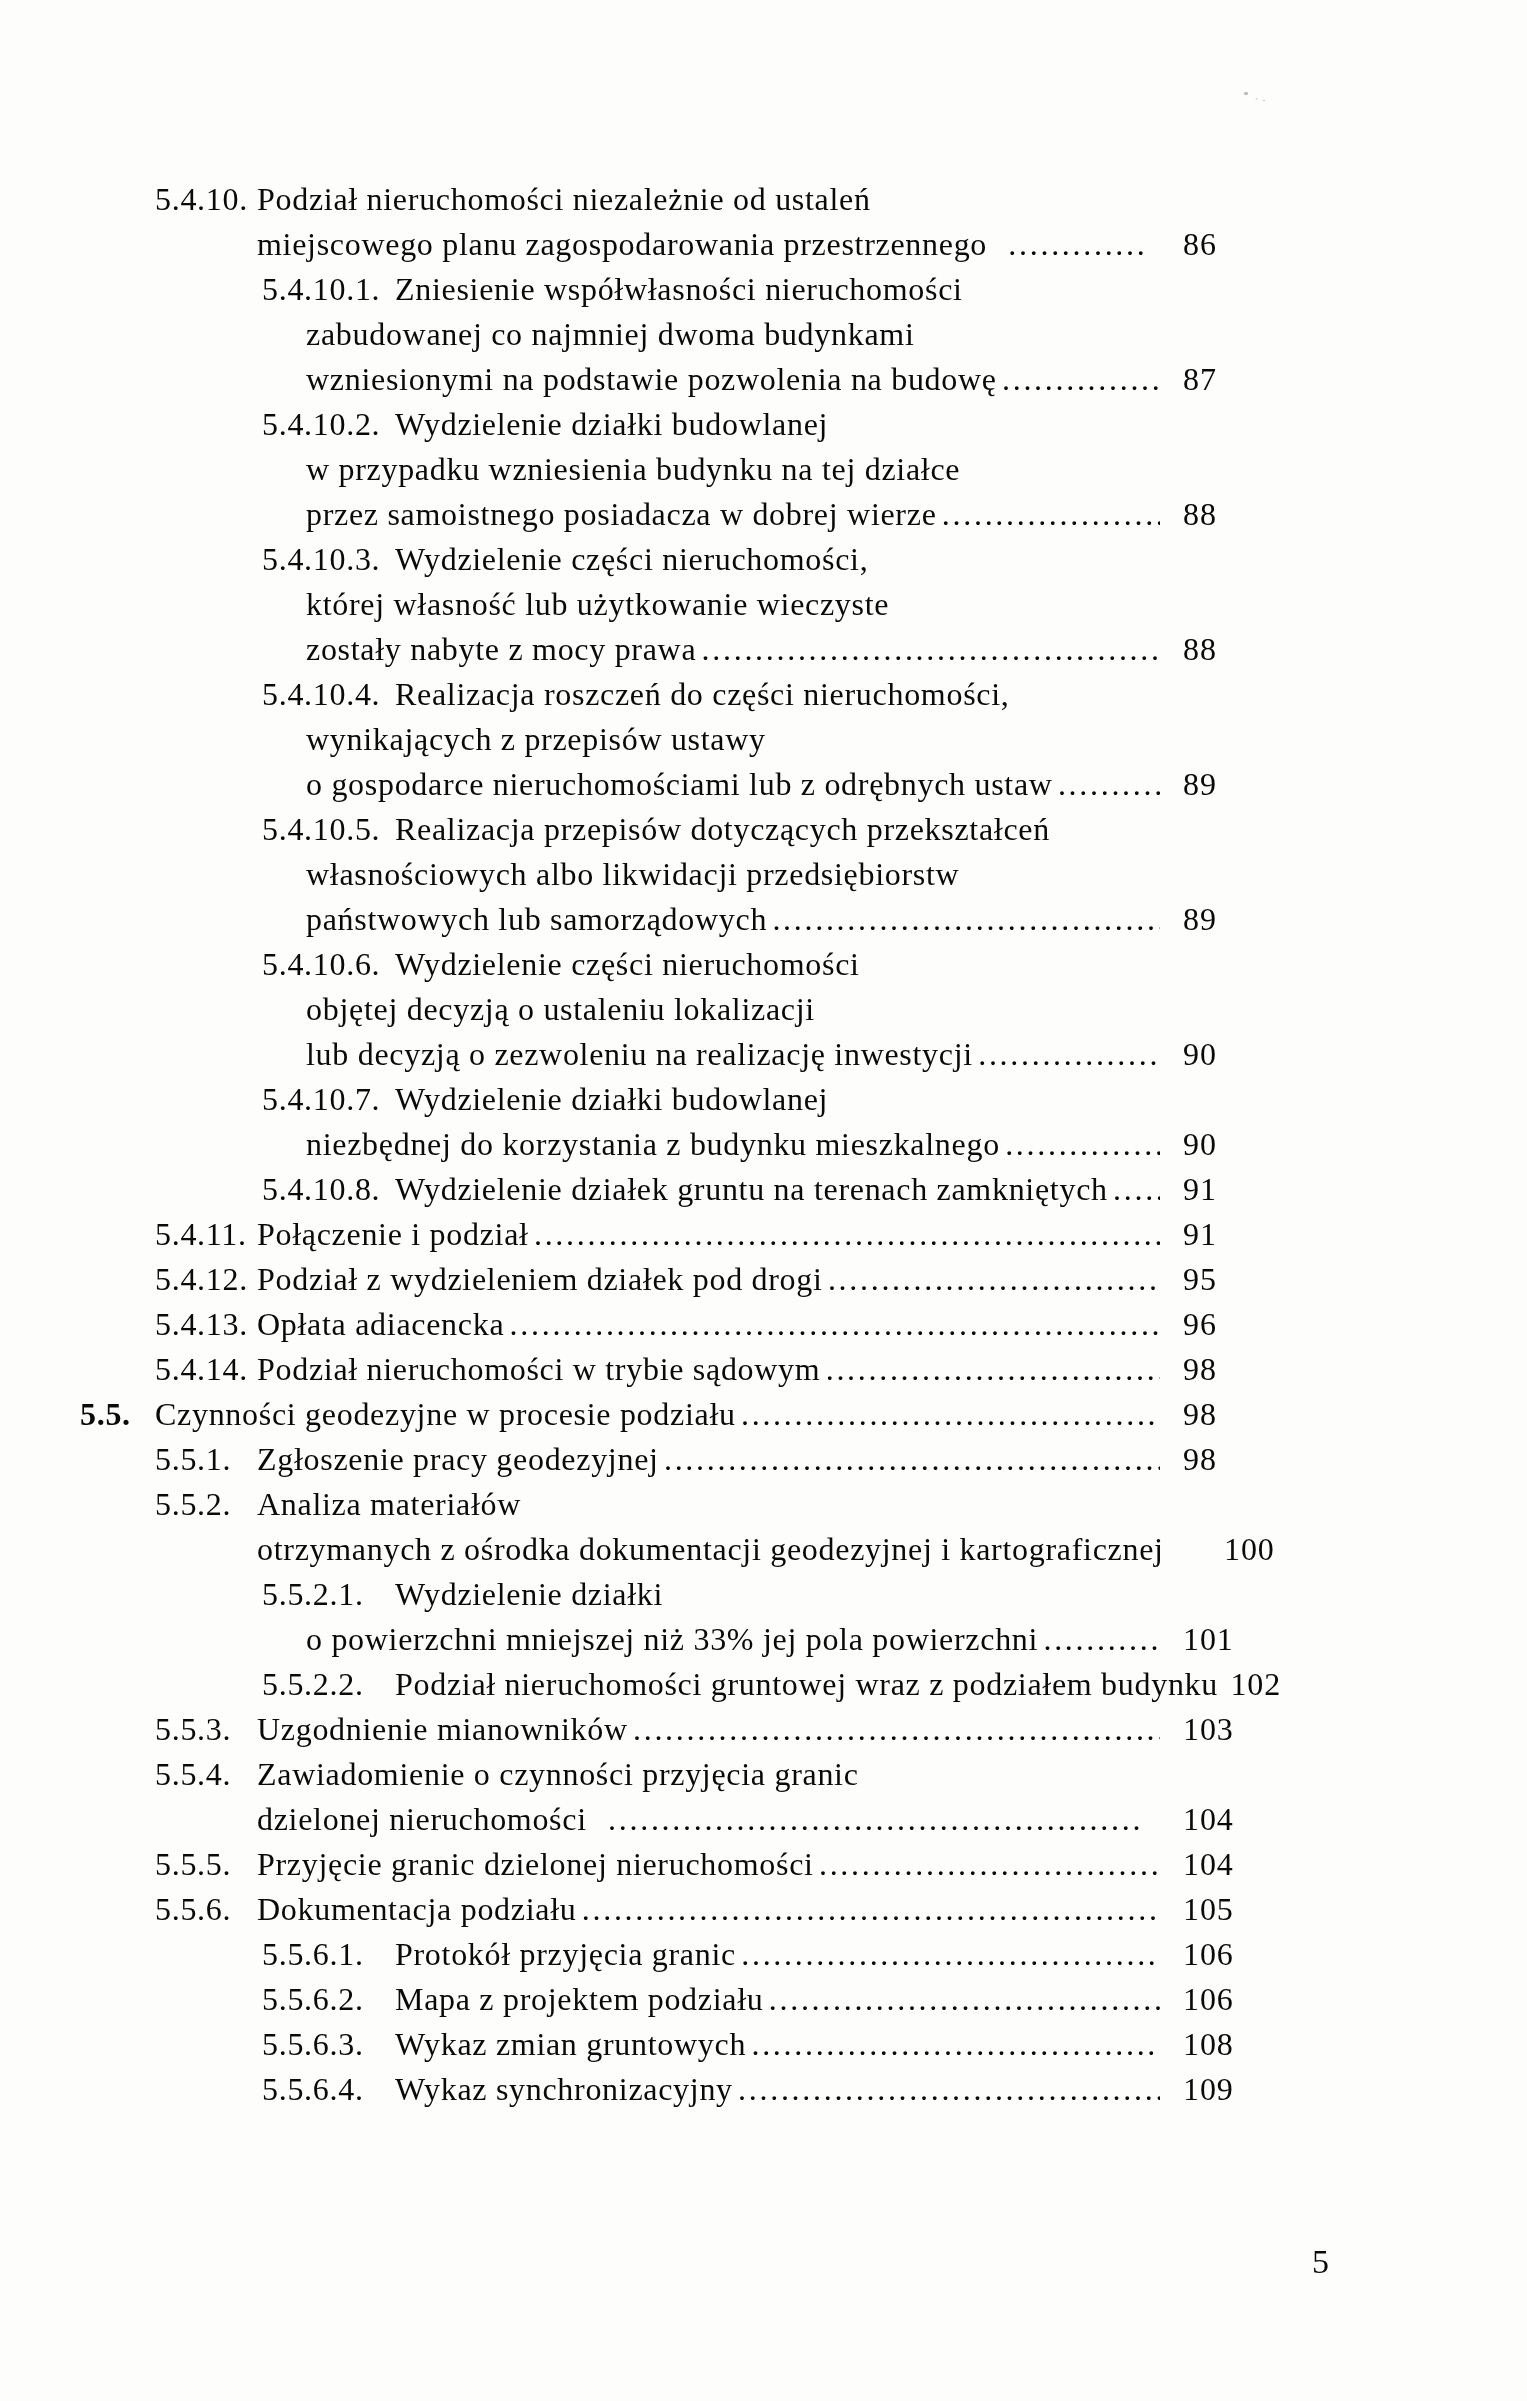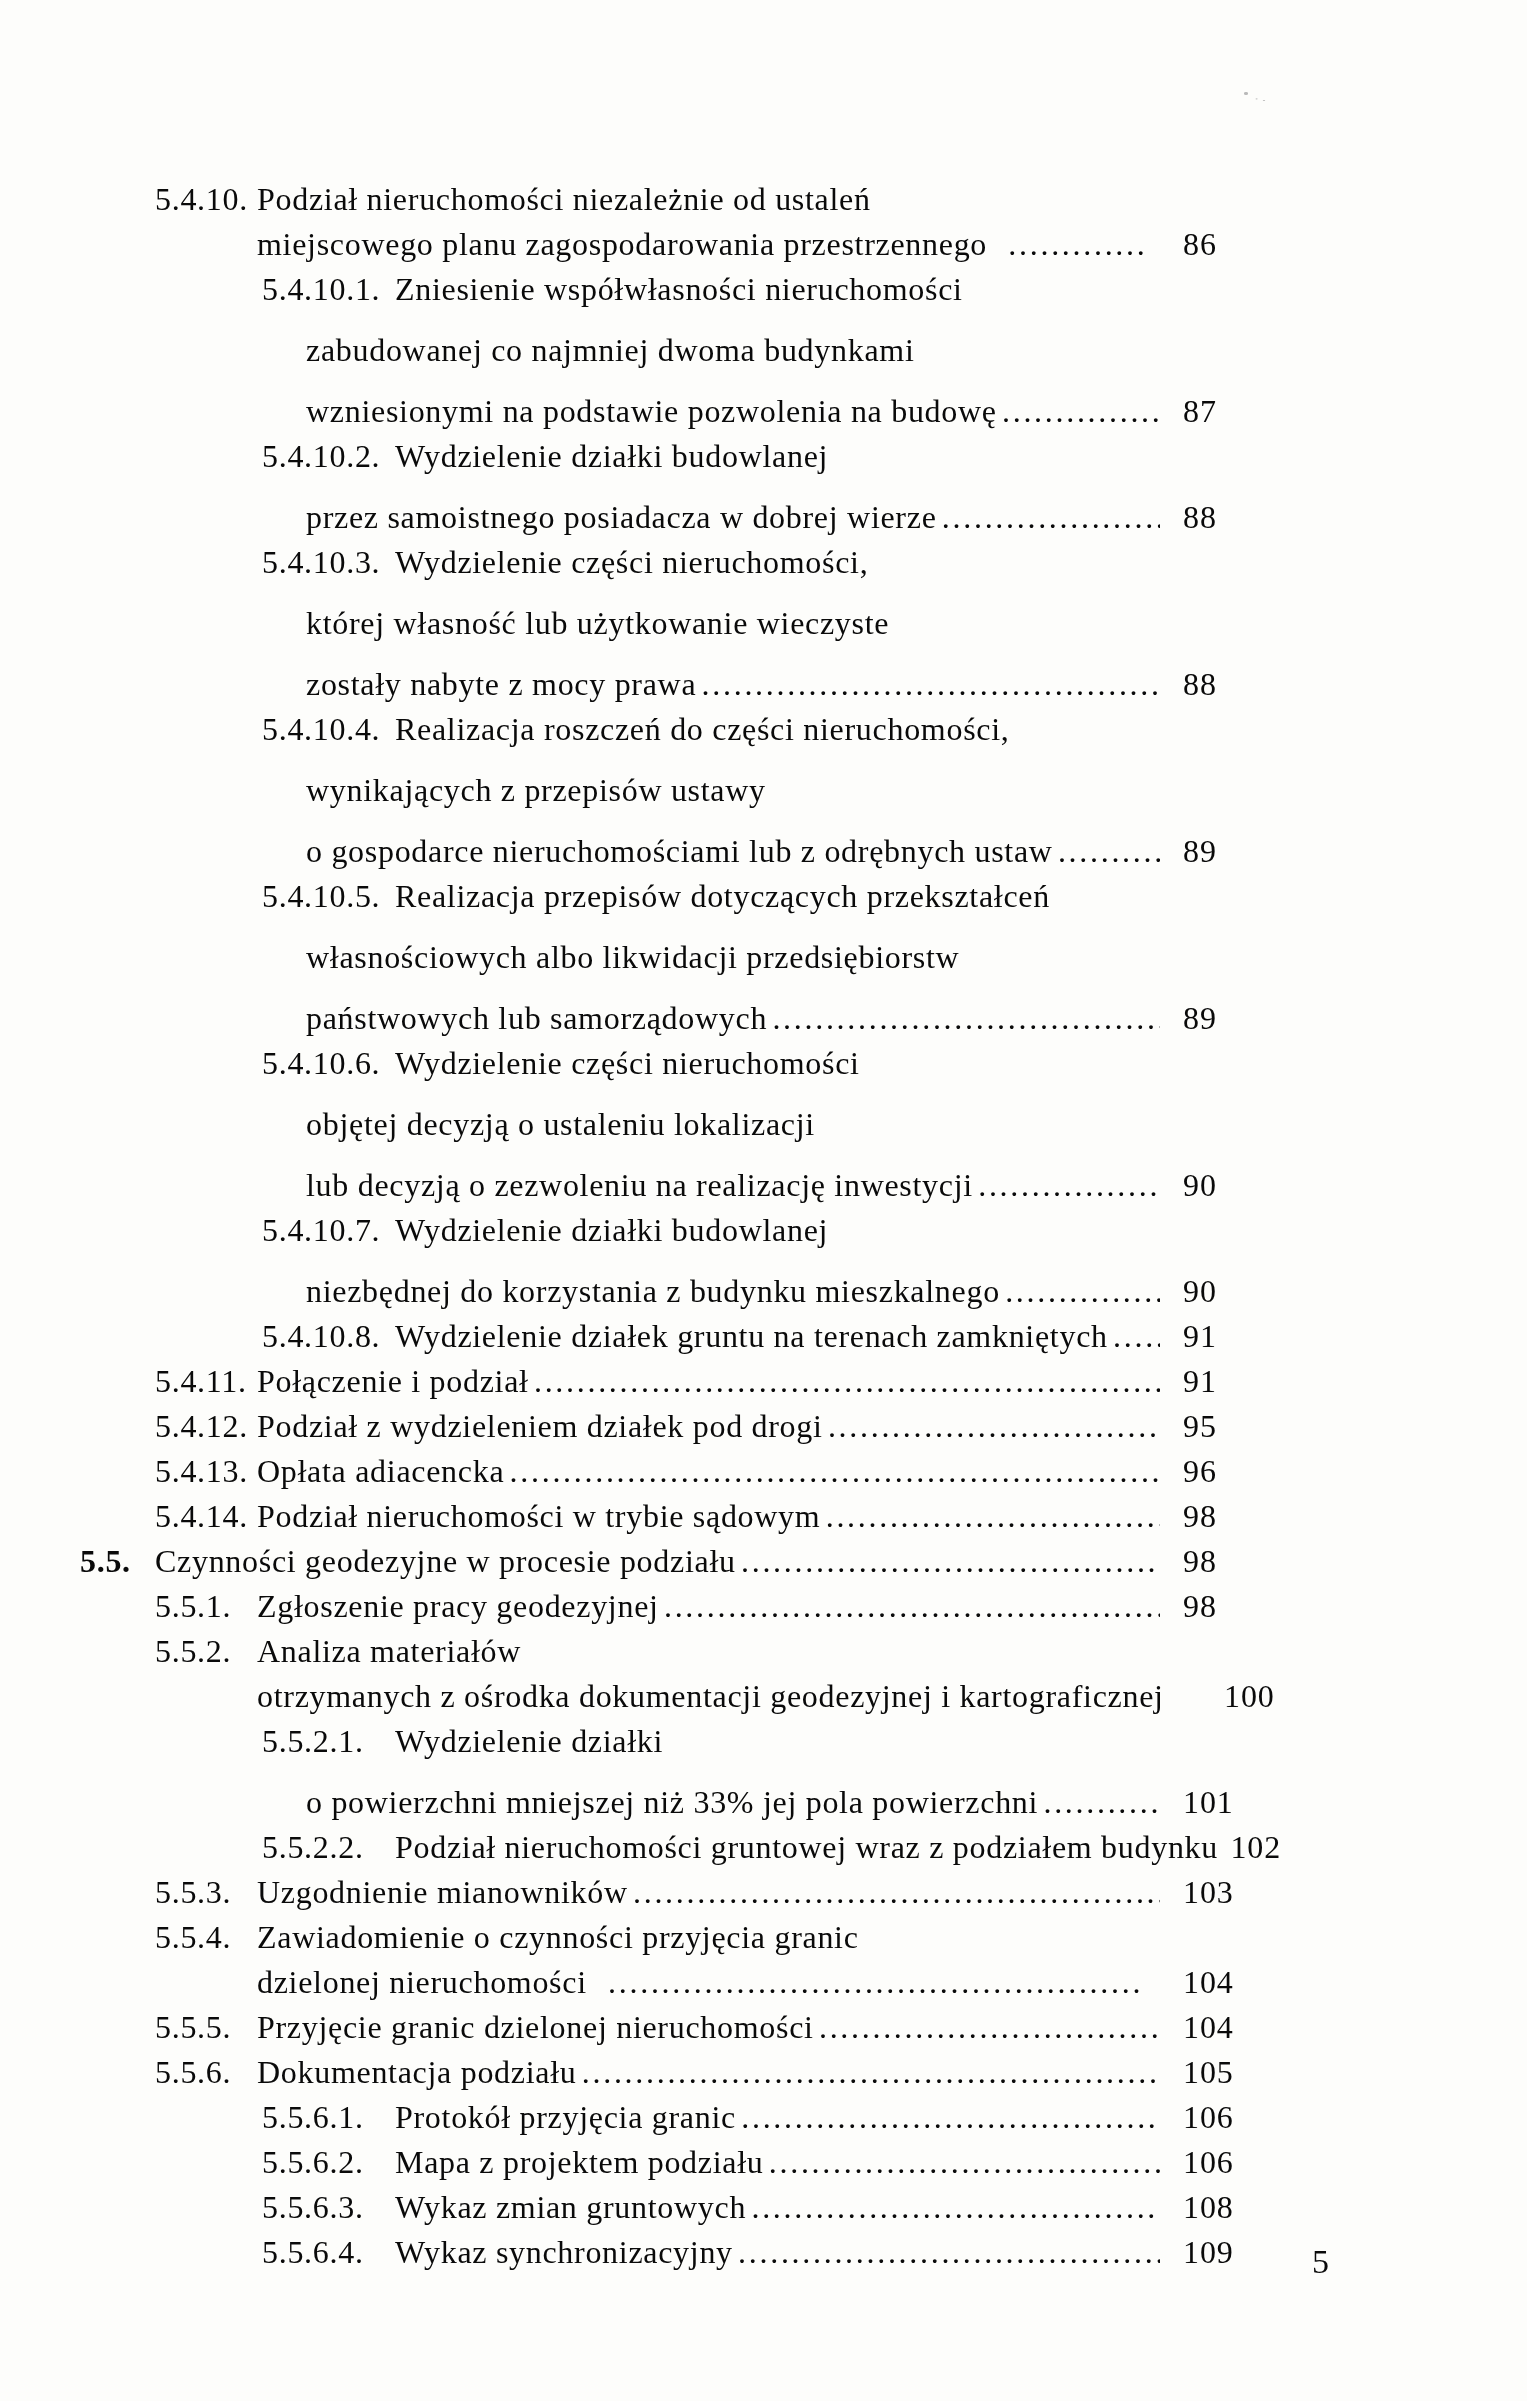--- a/index.html
+++ b/index.html
@@ -35,21 +35,21 @@
     letter-spacing: 0.7px;
     padding-right: 151px;
     box-sizing: border-box;
     white-space: nowrap;
   }
   .num { flex: 0 0 auto; }
   .row.first.l1 .num { margin-left: 80px;  min-width: 75px; font-weight: bold;  }
   .row.first.l2 .num { margin-left: 155px; min-width: 102px; }
   .row.first.l3 .num { margin-left: 262px; min-width: 133px; }
   .row.cont.l2 { padding-left: 257px; gap: 16px; }
-  .row.cont.l3 { padding-left: 306px; margin-top: 16px; }
+  .row.cont.l3 { padding-left: 306px; }
 
   .text { flex: 0 1 auto; }
 
   .leader {
     flex: 1 1 auto;
     min-width: 0;
     overflow: hidden;
     white-space: nowrap;
     margin-left: 5.3px;
     margin-right: 23px;
@@ -99,20 +99,23 @@
           <span class="leader"></span>
           <span class="pg">87</span>
         </div>
       </div>
       <div class="entry">
         <div class="row first l3">
           <span class="num">5.4.10.2.</span>
           <span class="text">Wydzielenie działki budowlanej</span>
         </div>
         <div class="row cont l3">
+          <span class="text">w przypadku wzniesienia budynku na tej działce</span>
+        </div>
+        <div class="row cont l3">
           <span class="text">przez samoistnego posiadacza w dobrej wierze</span>
           <span class="leader"></span>
           <span class="pg">88</span>
         </div>
       </div>
       <div class="entry">
         <div class="row first l3">
           <span class="num">5.4.10.3.</span>
           <span class="text">Wydzielenie części nieruchomości,</span>
         </div>

